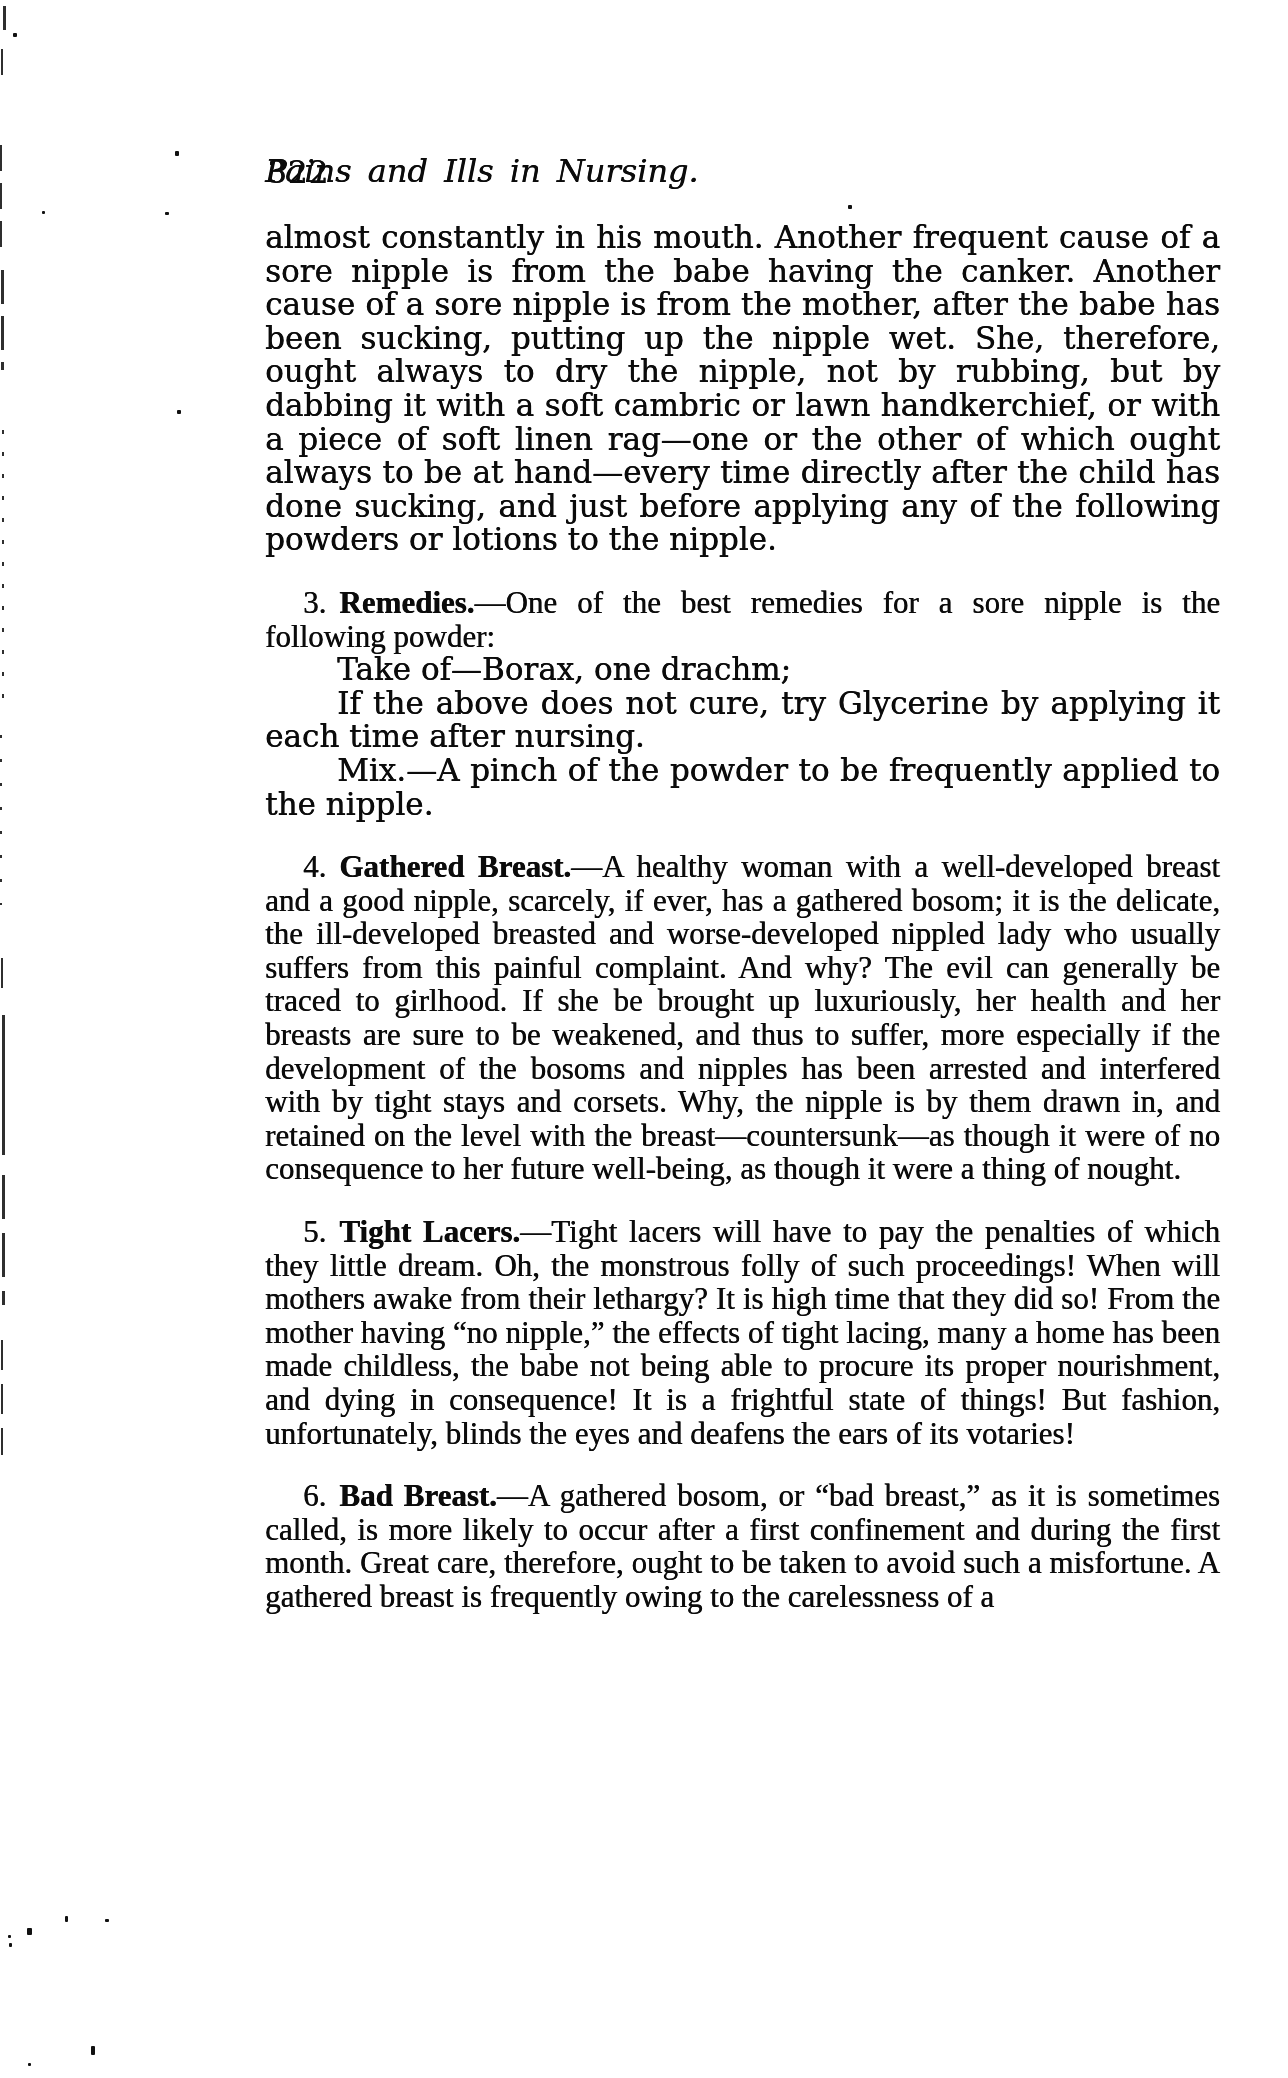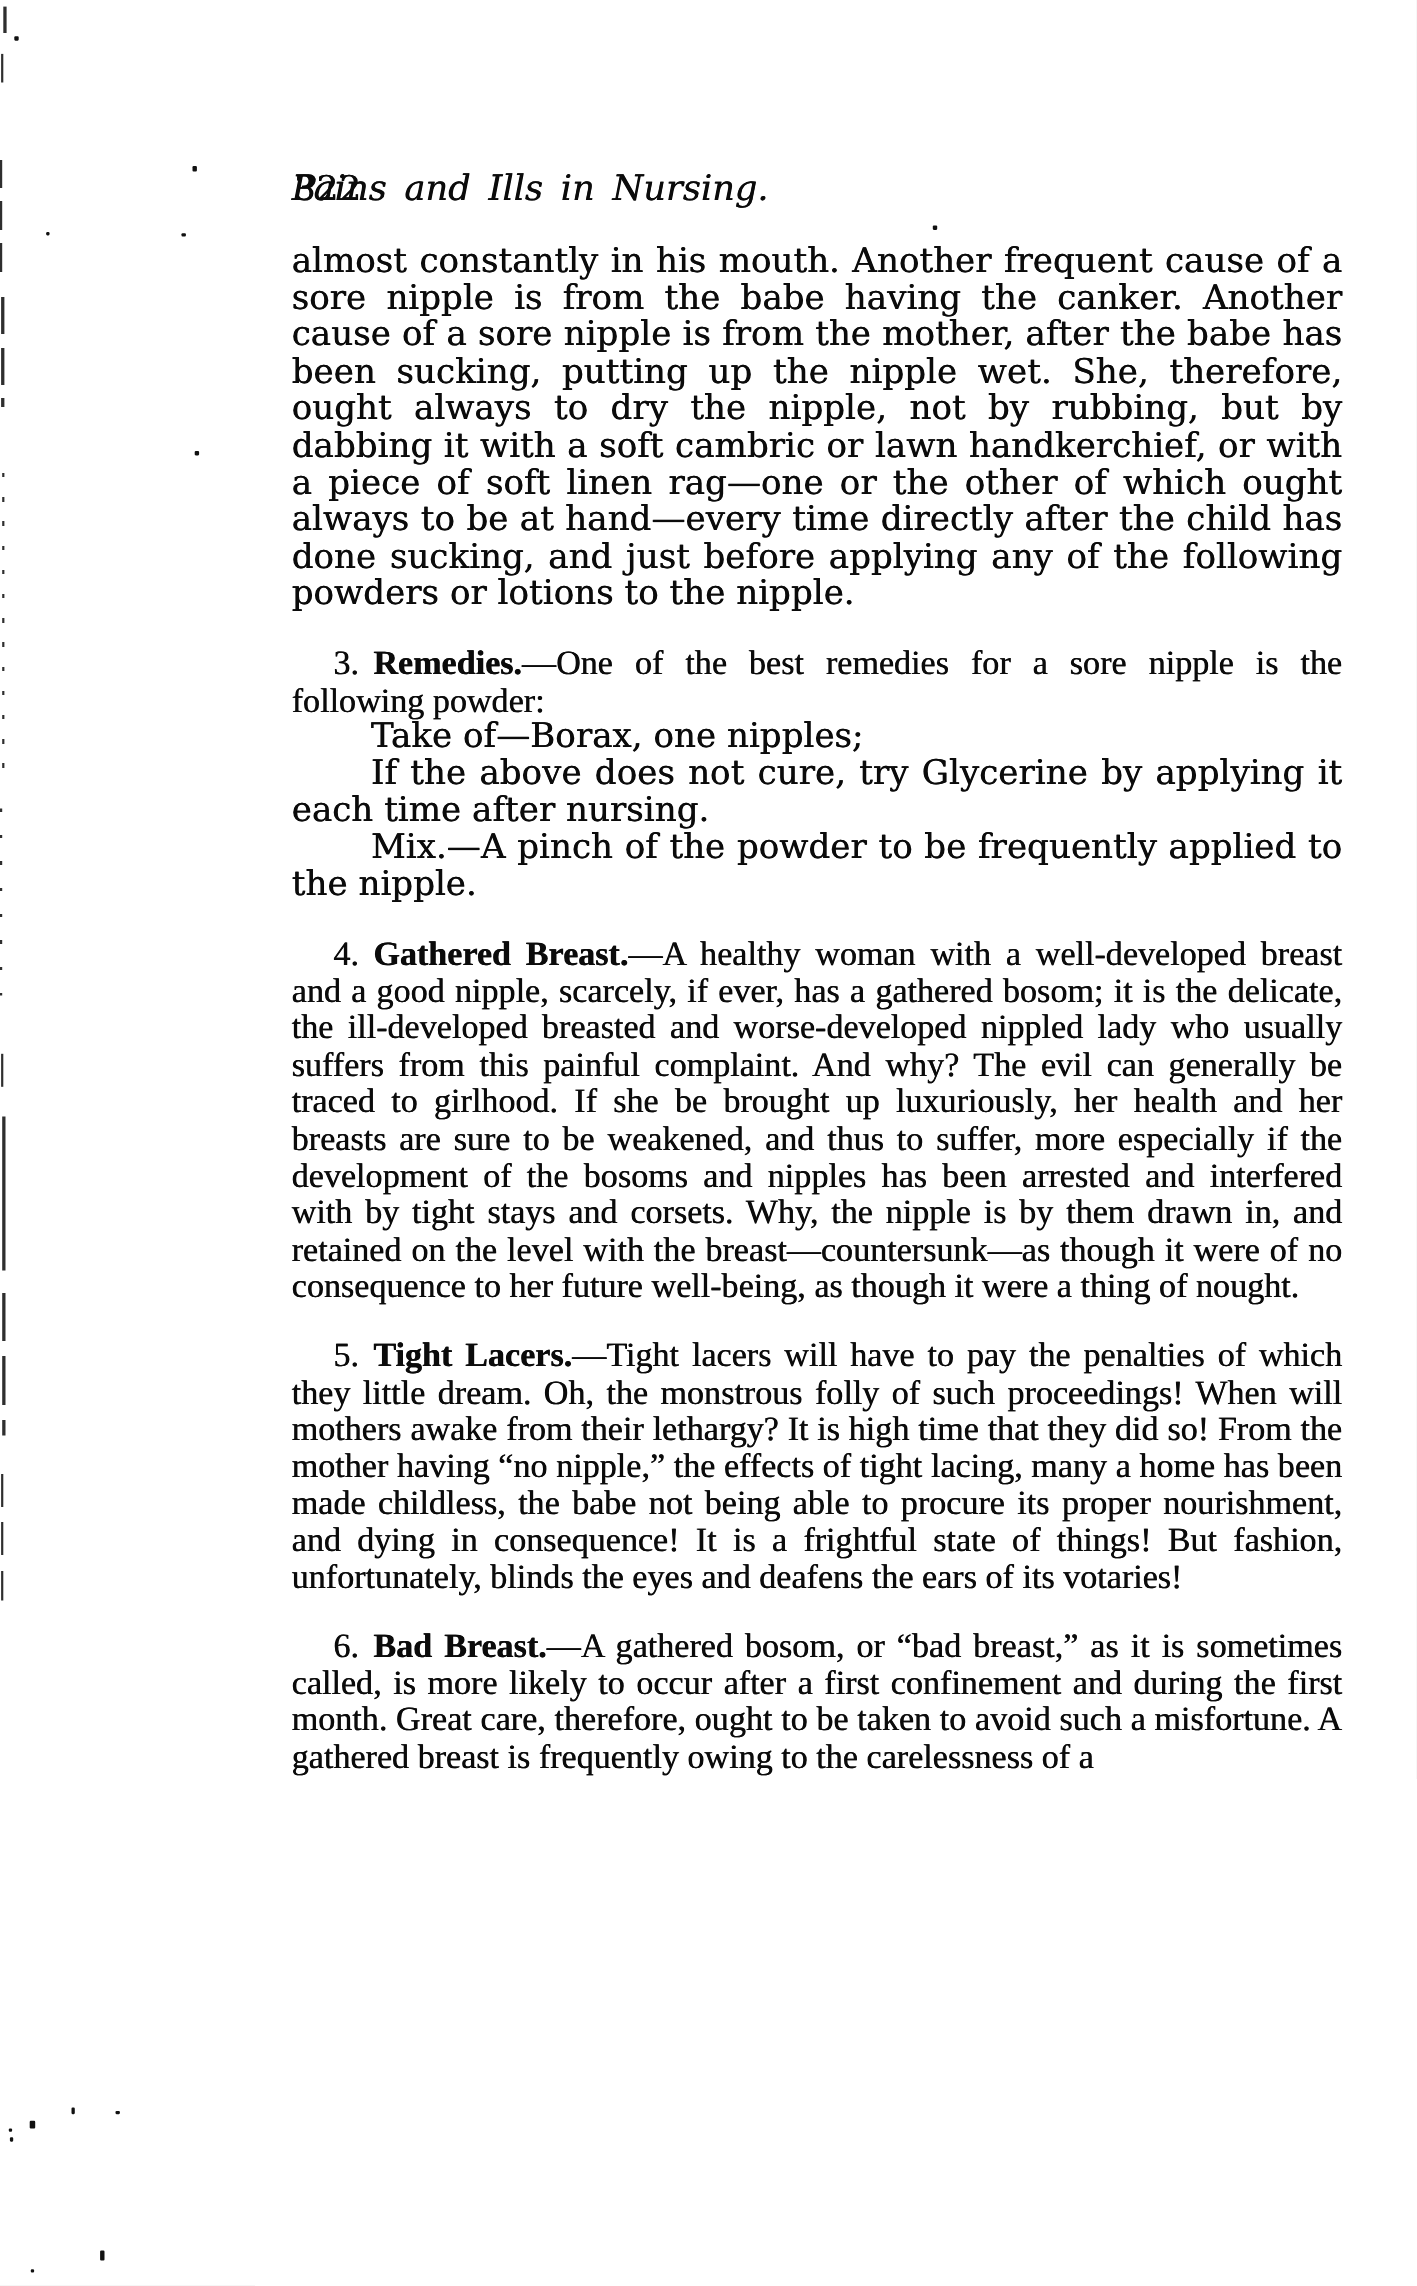--- a/index.html
+++ b/index.html
@@ -102,21 +102,21 @@
     <span class="folio">322</span>
     <span class="running-title">Pains and Ills in Nursing.</span>
   </header>
 
   <main class="text-block">
 
     <p class="para cont">almost constantly in his mouth.  Another frequent cause of a sore nipple is from the babe having the canker.  Another cause of a sore nipple is from the mother, after the babe has been sucking, putting up the nipple wet.  She, therefore, ought always to dry the nipple, not by rubbing, but by dabbing it with a soft cambric or lawn handkerchief, or with a piece of soft linen rag—one or the other of which ought always to be at hand—every time directly after the child has done sucking, and just before applying any of the following powders or lotions to the nipple.</p>
 
     <p class="para numbered"><span class="sec-num">3.</span><span class="sec-head">Remedies.</span><span class="sec-text">—One of the best remedies for a sore nipple is the following powder:</span></p>
 
-    <p class="para recipe-take">Take of—Borax, one nipples;</p>
+    <p class="para recipe-take">Take of—Borax, one drachm;</p>
     <p class="para hang">If the above does not cure, try Glycerine by applying it each time after nursing.</p>
     <p class="para hang">Mix.—A pinch of the powder to be frequently applied to the nipple.</p>
 
     <p class="para numbered"><span class="sec-num">4.</span><span class="sec-head">Gathered Breast.</span><span class="sec-text">—A healthy woman with a well-developed breast and a good nipple, scarcely, if ever, has a gathered bosom; it is the delicate, the ill-developed breasted and worse-developed nippled lady who usually suffers from this painful complaint.  And why?  The evil can generally be traced to girlhood.  If she be brought up luxuriously, her health and her breasts are sure to be weakened, and thus to suffer, more especially if the development of the bosoms and nipples has been arrested and interfered with by tight stays and corsets.  Why, the nipple is by them drawn in, and retained on the level with the breast—countersunk—as though it were of no consequence to her future well-being, as though it were a thing of nought.</span></p>
 
     <p class="para numbered"><span class="sec-num">5.</span><span class="sec-head">Tight Lacers.</span><span class="sec-text">—Tight lacers will have to pay the penalties of which they little dream.  Oh, the monstrous folly of such proceedings!  When will mothers awake from their lethargy?  It is high time that they did so!  From the mother having “no nipple,” the effects of tight lacing, many a home has been made childless, the babe not being able to procure its proper nourishment, and dying in consequence!  It is a frightful state of things!  But fashion, unfortunately, blinds the eyes and deafens the ears of its votaries!</span></p>
 
     <p class="para numbered"><span class="sec-num">6.</span><span class="sec-head">Bad Breast.</span><span class="sec-text">—A gathered bosom, or “bad breast,” as it is sometimes called, is more likely to occur after a first confinement and during the first month.  Great care, therefore, ought to be taken to avoid such a misfortune.  A gathered breast is frequently owing to the carelessness of a</span></p>
 
   </main>

